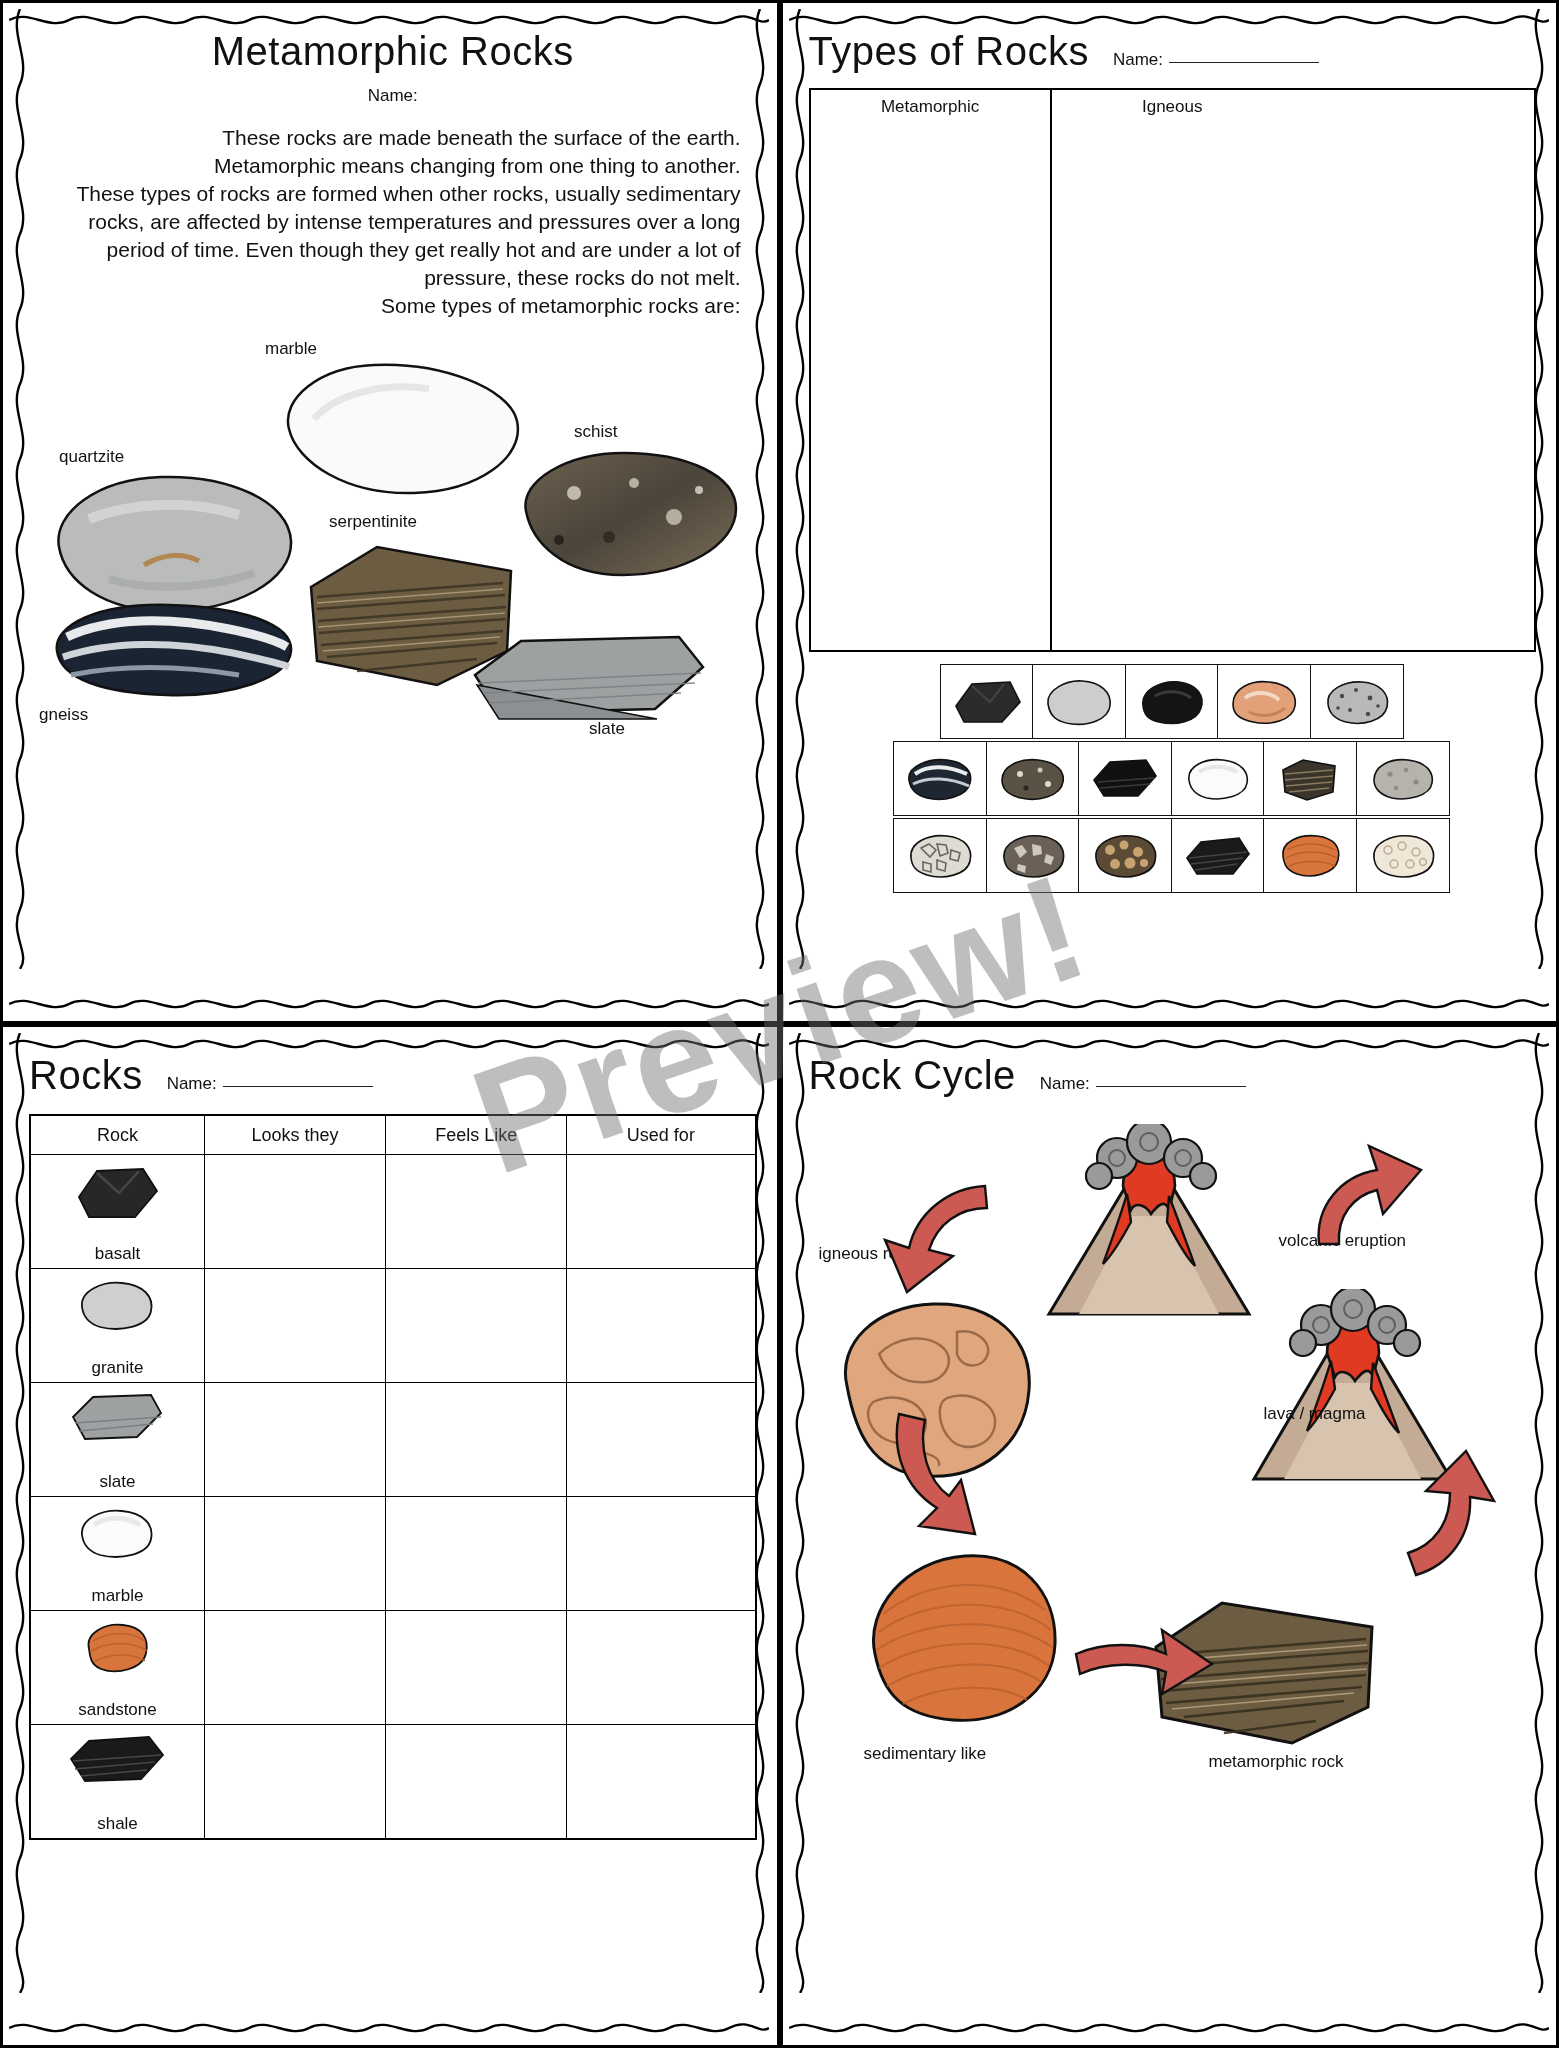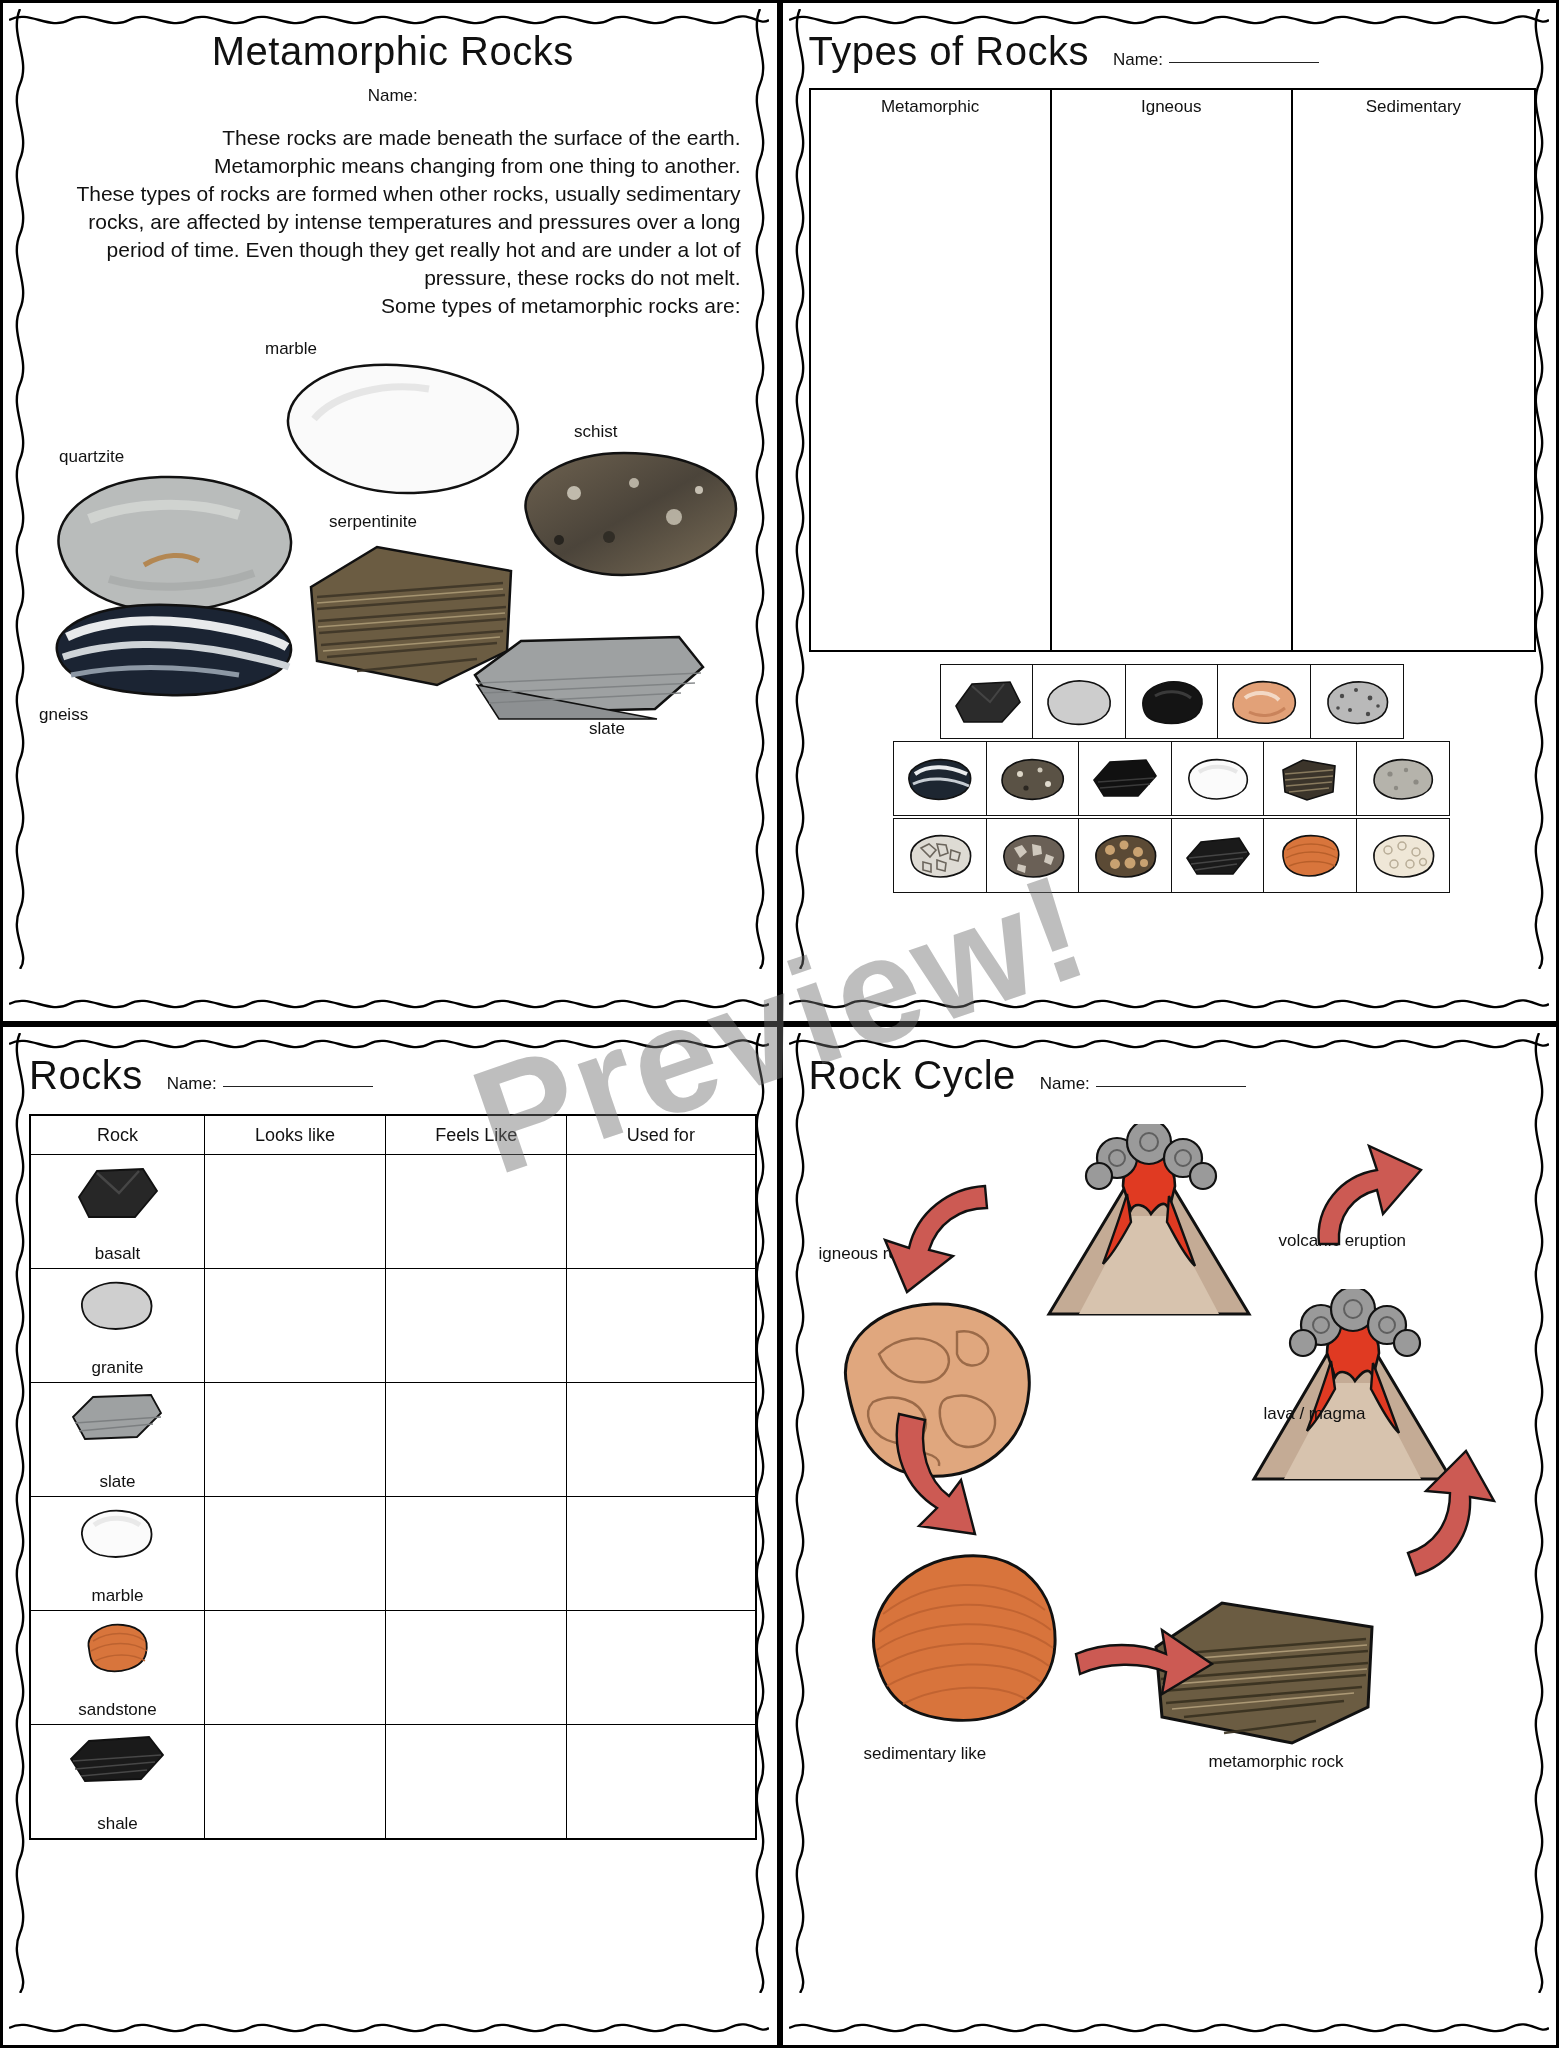--- a/index.html
+++ b/index.html
@@ -296,23 +296,20 @@
         </div>
       </div>
 
       <div class="cat-table">
         <div class="cat-col">
           <div class="cat-head">Metamorphic</div>
         </div>
         <div class="cat-col">
           <div class="cat-head">Igneous</div>
         </div>
-        <div class="cat-col">
-          <div class="cat-head">Sedimentary</div>
-        </div>
       </div>
 
       <div class="cut-rows">
 
         <div class="cut-row">
           <div class="cut-cell">
             <svg width="74" height="52" viewBox="0 0 74 52">
                 <path d="M6,30 L22,8 L60,6 L70,26 L52,46 L14,46 Z" fill="#2b2b2b" stroke="#111" stroke-width="1.6"></path>
                 <path d="M22,10 L40,26 L54,8" fill="none" stroke="#444" stroke-width="2"></path>
               </svg>
@@ -501,21 +498,21 @@
         <h1 class="title">Rocks</h1>
         <div class="name-line">
           <span>Name:</span><span class="rule"></span>
         </div>
       </div>
 
       <table class="rocks-table">
         <tbody>
             <tr>
           <th style="width:24%">Rock</th>
-          <th style="width:25%">Looks like</th>
+          <th style="width:25%">Looks they</th>
           <th style="width:25%">Feels Like</th>
           <th style="width:26%">Used for</th>
         </tr>
         <tr>
           <td class="rockcell">
             <span class="mini">
               <svg width="92" height="62" viewBox="0 0 92 62">
                     <path d="M8,36 L26,10 L72,8 L86,30 L64,56 L18,56 Z" fill="#272727" stroke="#111" stroke-width="1.8"></path>
                     <path d="M26,12 L48,32 L68,10" fill="none" stroke="#464646" stroke-width="2.4"></path>
                   </svg>

